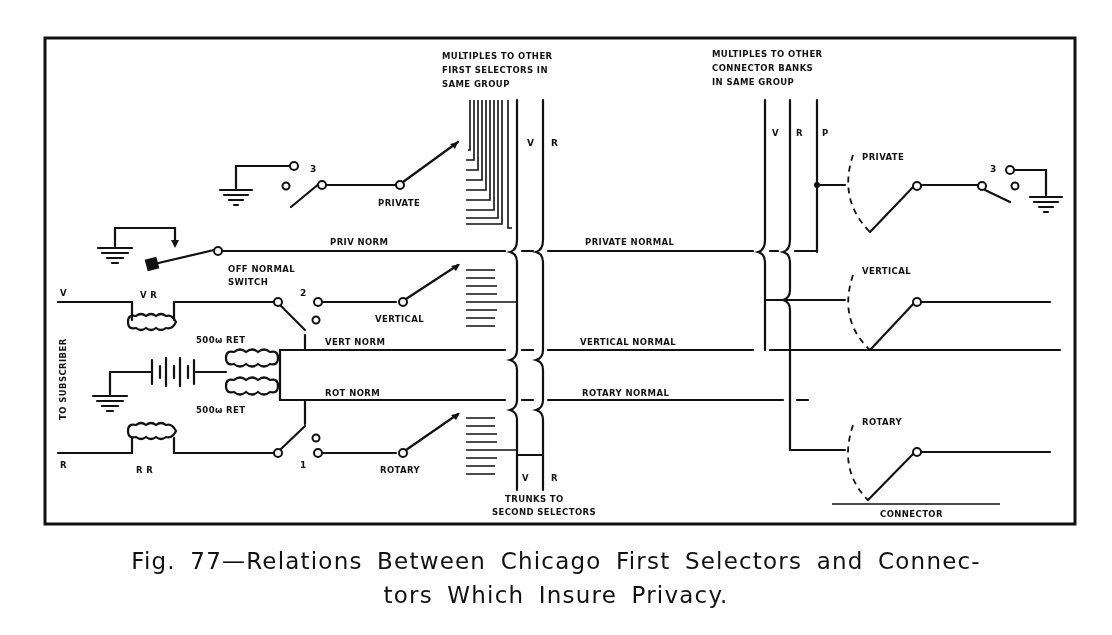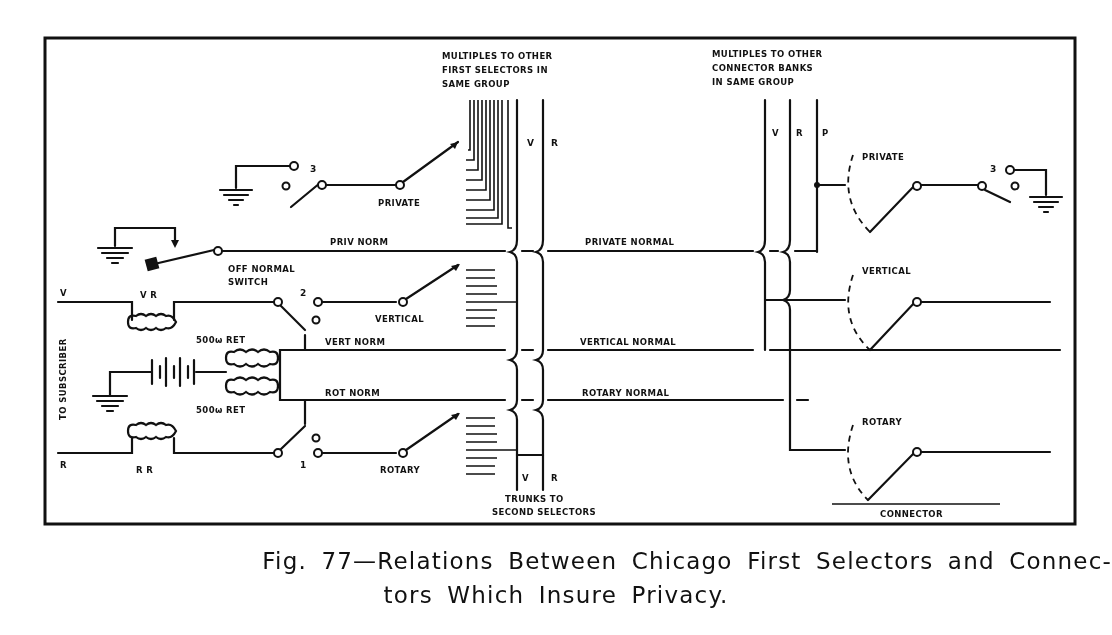--- a/index.html
+++ b/index.html
@@ -5,21 +5,21 @@
   html, body { margin: 0; padding: 0; background: #ffffff; }
   body { width: 1112px; height: 635px; position: relative; overflow: hidden; font-family: "DejaVu Sans", sans-serif; }
   #diagram { position: absolute; left: 0; top: 0; }
   .lbl { font-family: "DejaVu Sans", sans-serif; font-weight: bold; font-size: 9px; fill: #111; letter-spacing: 0.6px; }
   .lbl-sm { font-family: "DejaVu Sans", sans-serif; font-weight: bold; font-size: 8.5px; fill: #111; letter-spacing: 0.4px; }
   .w { stroke: #111; stroke-width: 2.2; fill: none; stroke-linecap: round; }
   .wt { stroke: #111; stroke-width: 1.6; fill: none; }
   .dash { stroke: #111; stroke-width: 1.8; fill: none; stroke-dasharray: 6 5; }
   .node { stroke: #111; stroke-width: 2; fill: #fff; }
   .caption { position: absolute; left: 0; width: 1112px; text-align: center; font-family: "DejaVu Sans", sans-serif; font-size: 23px; color: #111; letter-spacing: 1.2px; word-spacing: 6px; }
-  #caption-line1 { top: 548px; text-align: right; }
+  #caption-line1 { top: 548px; }
   #caption-line2 { top: 582px; }
 </style>
 </head>
 <body>
 
 <svg id="diagram" width="1112" height="540" viewBox="0 0 1112 540" xmlns="http://www.w3.org/2000/svg">
 
   <rect x="45" y="38" width="1030" height="486" fill="none" stroke="#111" stroke-width="3"></rect>
 
   <text class="lbl-sm" x="442" y="59">MULTIPLES TO OTHER</text>

